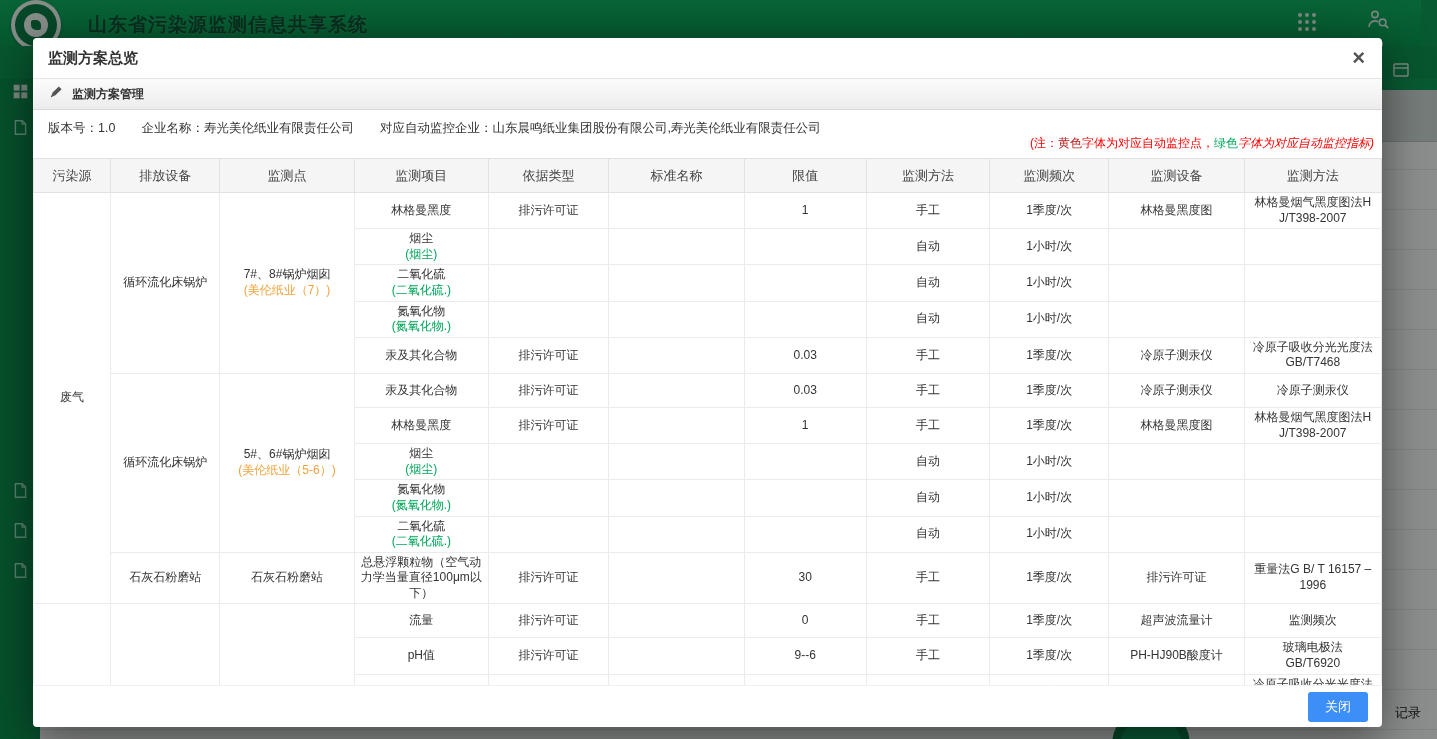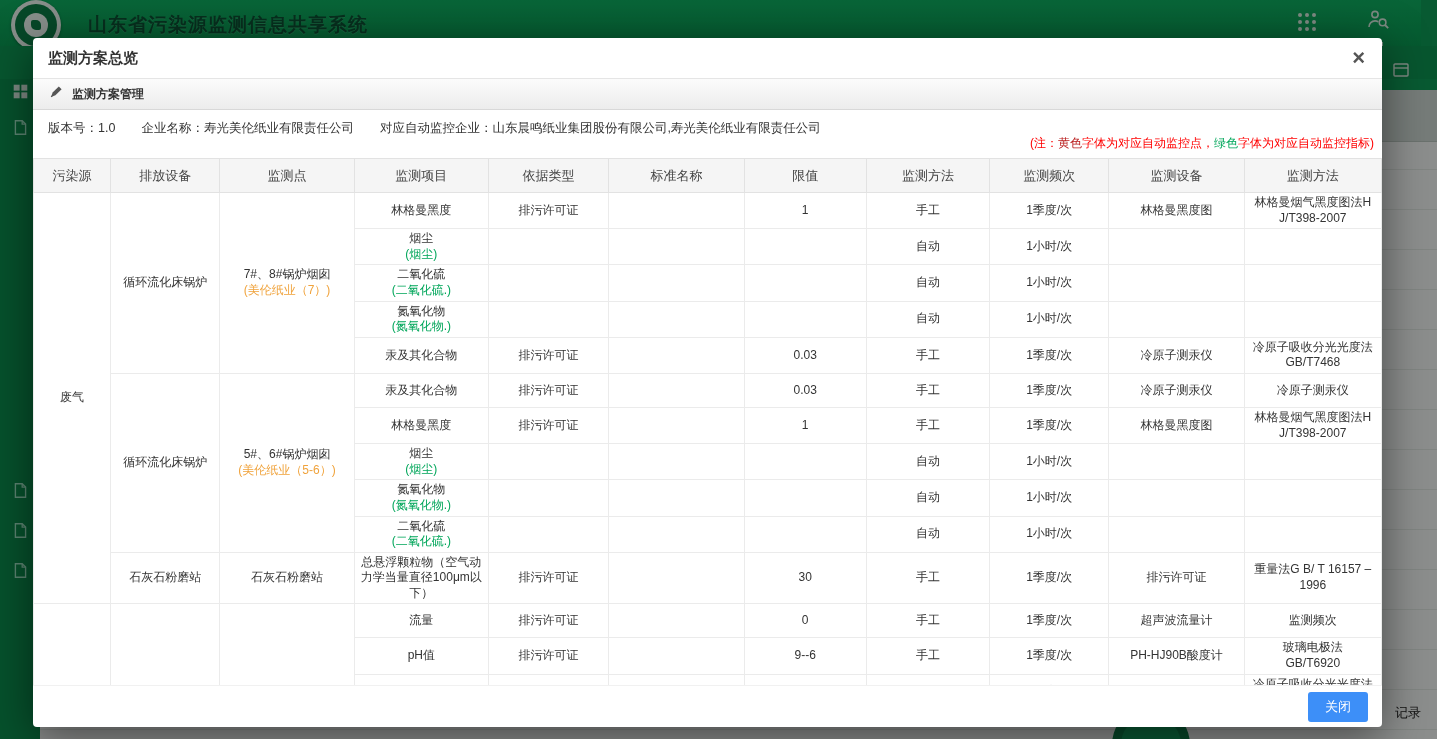--- a/index.html
+++ b/index.html
@@ -227,21 +227,21 @@
         <path d="M3 17l2.2-2.2" stroke="#555" stroke-width="1.5"></path>
       </svg>
     </span>
     <span class="subheader-title">监测方案管理</span>
   </div>
 
   <div class="modal-info">
     <div class="info-left">
       <span>版本号：1.0</span><span>企业名称：寿光美伦纸业有限责任公司</span><span>对应自动监控企业：山东晨鸣纸业集团股份有限公司,寿光美伦纸业有限责任公司</span>
     </div>
-    <div class="info-note"><span style="color: rgb(255, 0, 0);">(注：</span><span style="color: #b91c1c;">黄色</span><span style="color: rgb(255, 0, 0);">字体为对应自动监控点，</span><span style="color: rgb(0, 166, 90);">绿色</span><span style="color: rgb(255, 0, 0);">字体为对应自动监控指标)</span></div>
+    <div class="info-note"><span style="color: rgb(255, 0, 0);">(注：</span><span style="color: #b91c1c;">黄色</span><span style="color: rgb(255, 0, 0);">字体为对应自动监控点，</span><span style="color: rgb(0, 166, 90);">绿色</span><span style="color: rgb(255, 0, 0); font-style: italic;">字体为对应自动监控指标)</span></div>
   </div>
 
   <div class="table-wrap">
     <table id="plan-table">
         <colgroup>
           <col style="width: 77px;">
           <col style="width: 109px;">
           <col style="width: 134px;">
           <col style="width: 134px;">
           <col style="width: 120px;">

